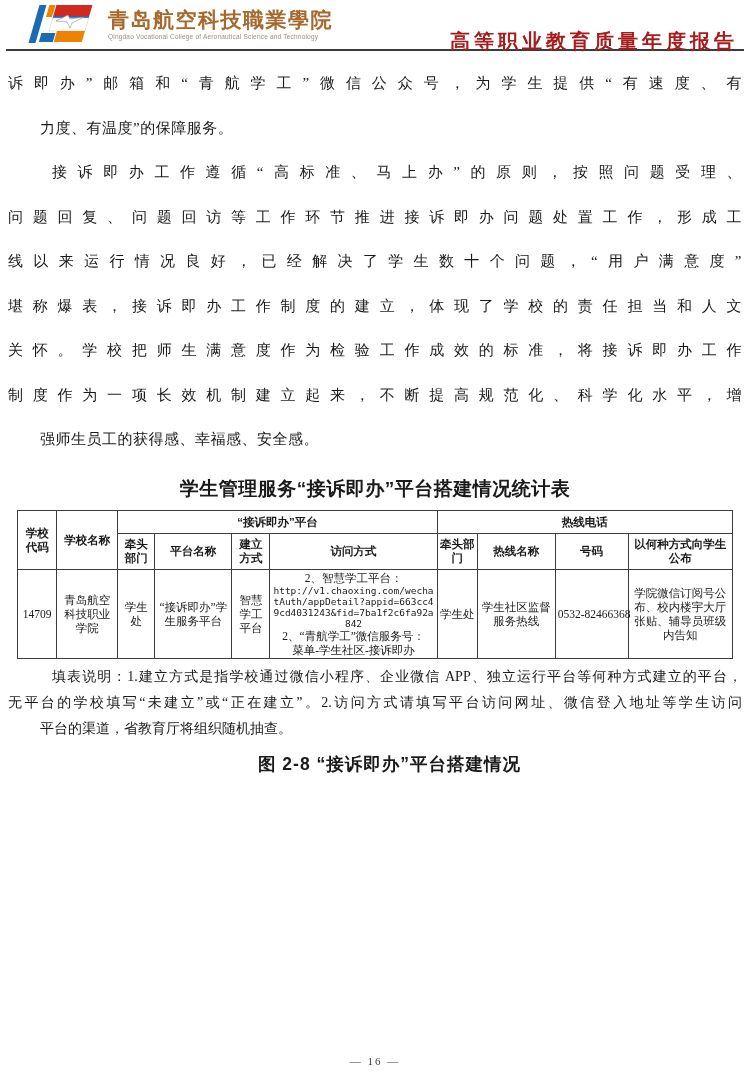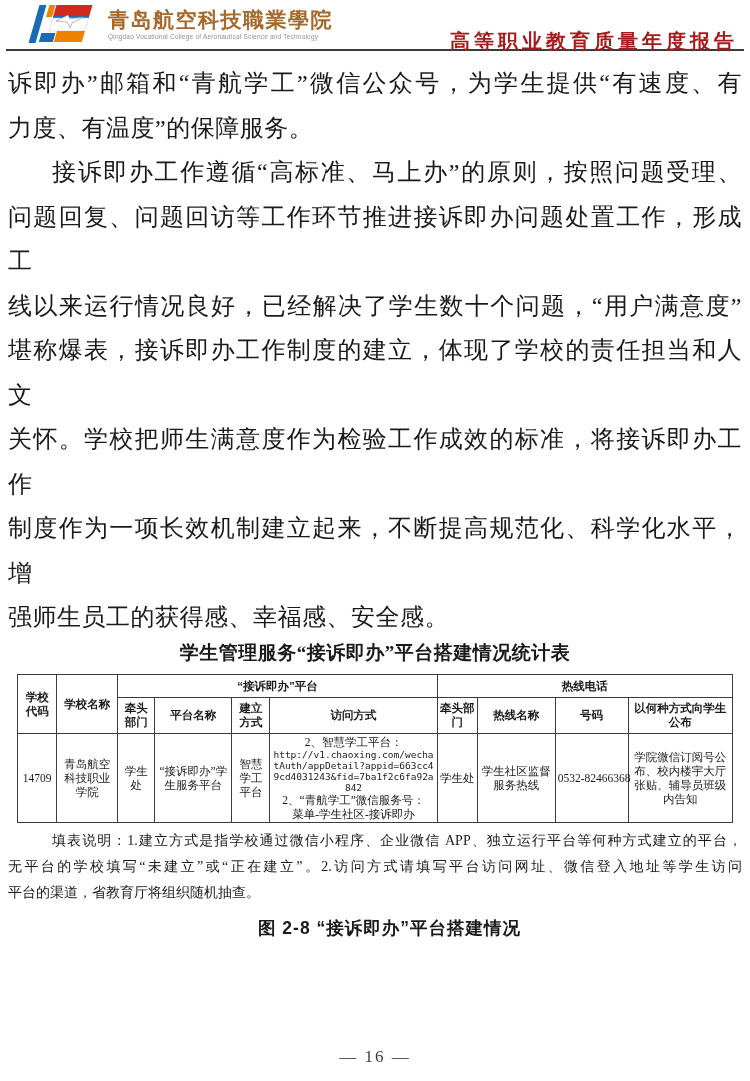--- a/index.html
+++ b/index.html
@@ -54,35 +54,36 @@
     font-family: Liberation Sans, sans-serif;
   }
   .header-rule {
     margin: 0 6px;
     height: 2px;
     background: #3b3b3b;
   }
   
   main { padding: 10px 8px 0 8px; }
   .bodyline {
-    font-size: 24px;
+    font-size: 15px;
     line-height: 44.5px;
     white-space: nowrap;
     letter-spacing: 0.5px;
   }
   .jline { text-align: justify; text-align-last: justify; white-space: normal; }
-  .lline { text-align: left; text-align-last: left; white-space: normal; }
+  .lline { text-align: left; text-align-last: left; white-space: normal; margin-left: 32px; }
   .indent1 { text-indent: 44px; }
   
   .table-title {
+    margin-top: 14px;
     text-align: center;
     font-size: 19px;
     font-weight: bold;
     letter-spacing: 0.5px;
-    font-family: Liberation Serif, serif;
+    font-family: Liberation Sans, sans-serif;
   }
   table.stat {
     margin: 8px 17px 0 17px;
     width: 716px;
     border-collapse: collapse;
     table-layout: fixed;
   }
   table.stat th, table.stat td {
     border: 1px solid #3c3c3c;
     text-align: center;
@@ -129,21 +130,21 @@
     font-weight: bold;
     letter-spacing: 1px;
     font-family: "Liberation Sans", "DejaVu Sans", sans-serif;
     padding-left: 29px;
   }
   .footer {
     position: absolute;
     bottom: 14px; left: 0;
     width: 100%;
     text-align: center;
-    font-size: 17px;
+    font-size: 11px;
     color: #3d3d3d;
     letter-spacing: 2px;
   }
 </style>
 </head>
 <body>
 
 <div class="page">
 
   <header>

